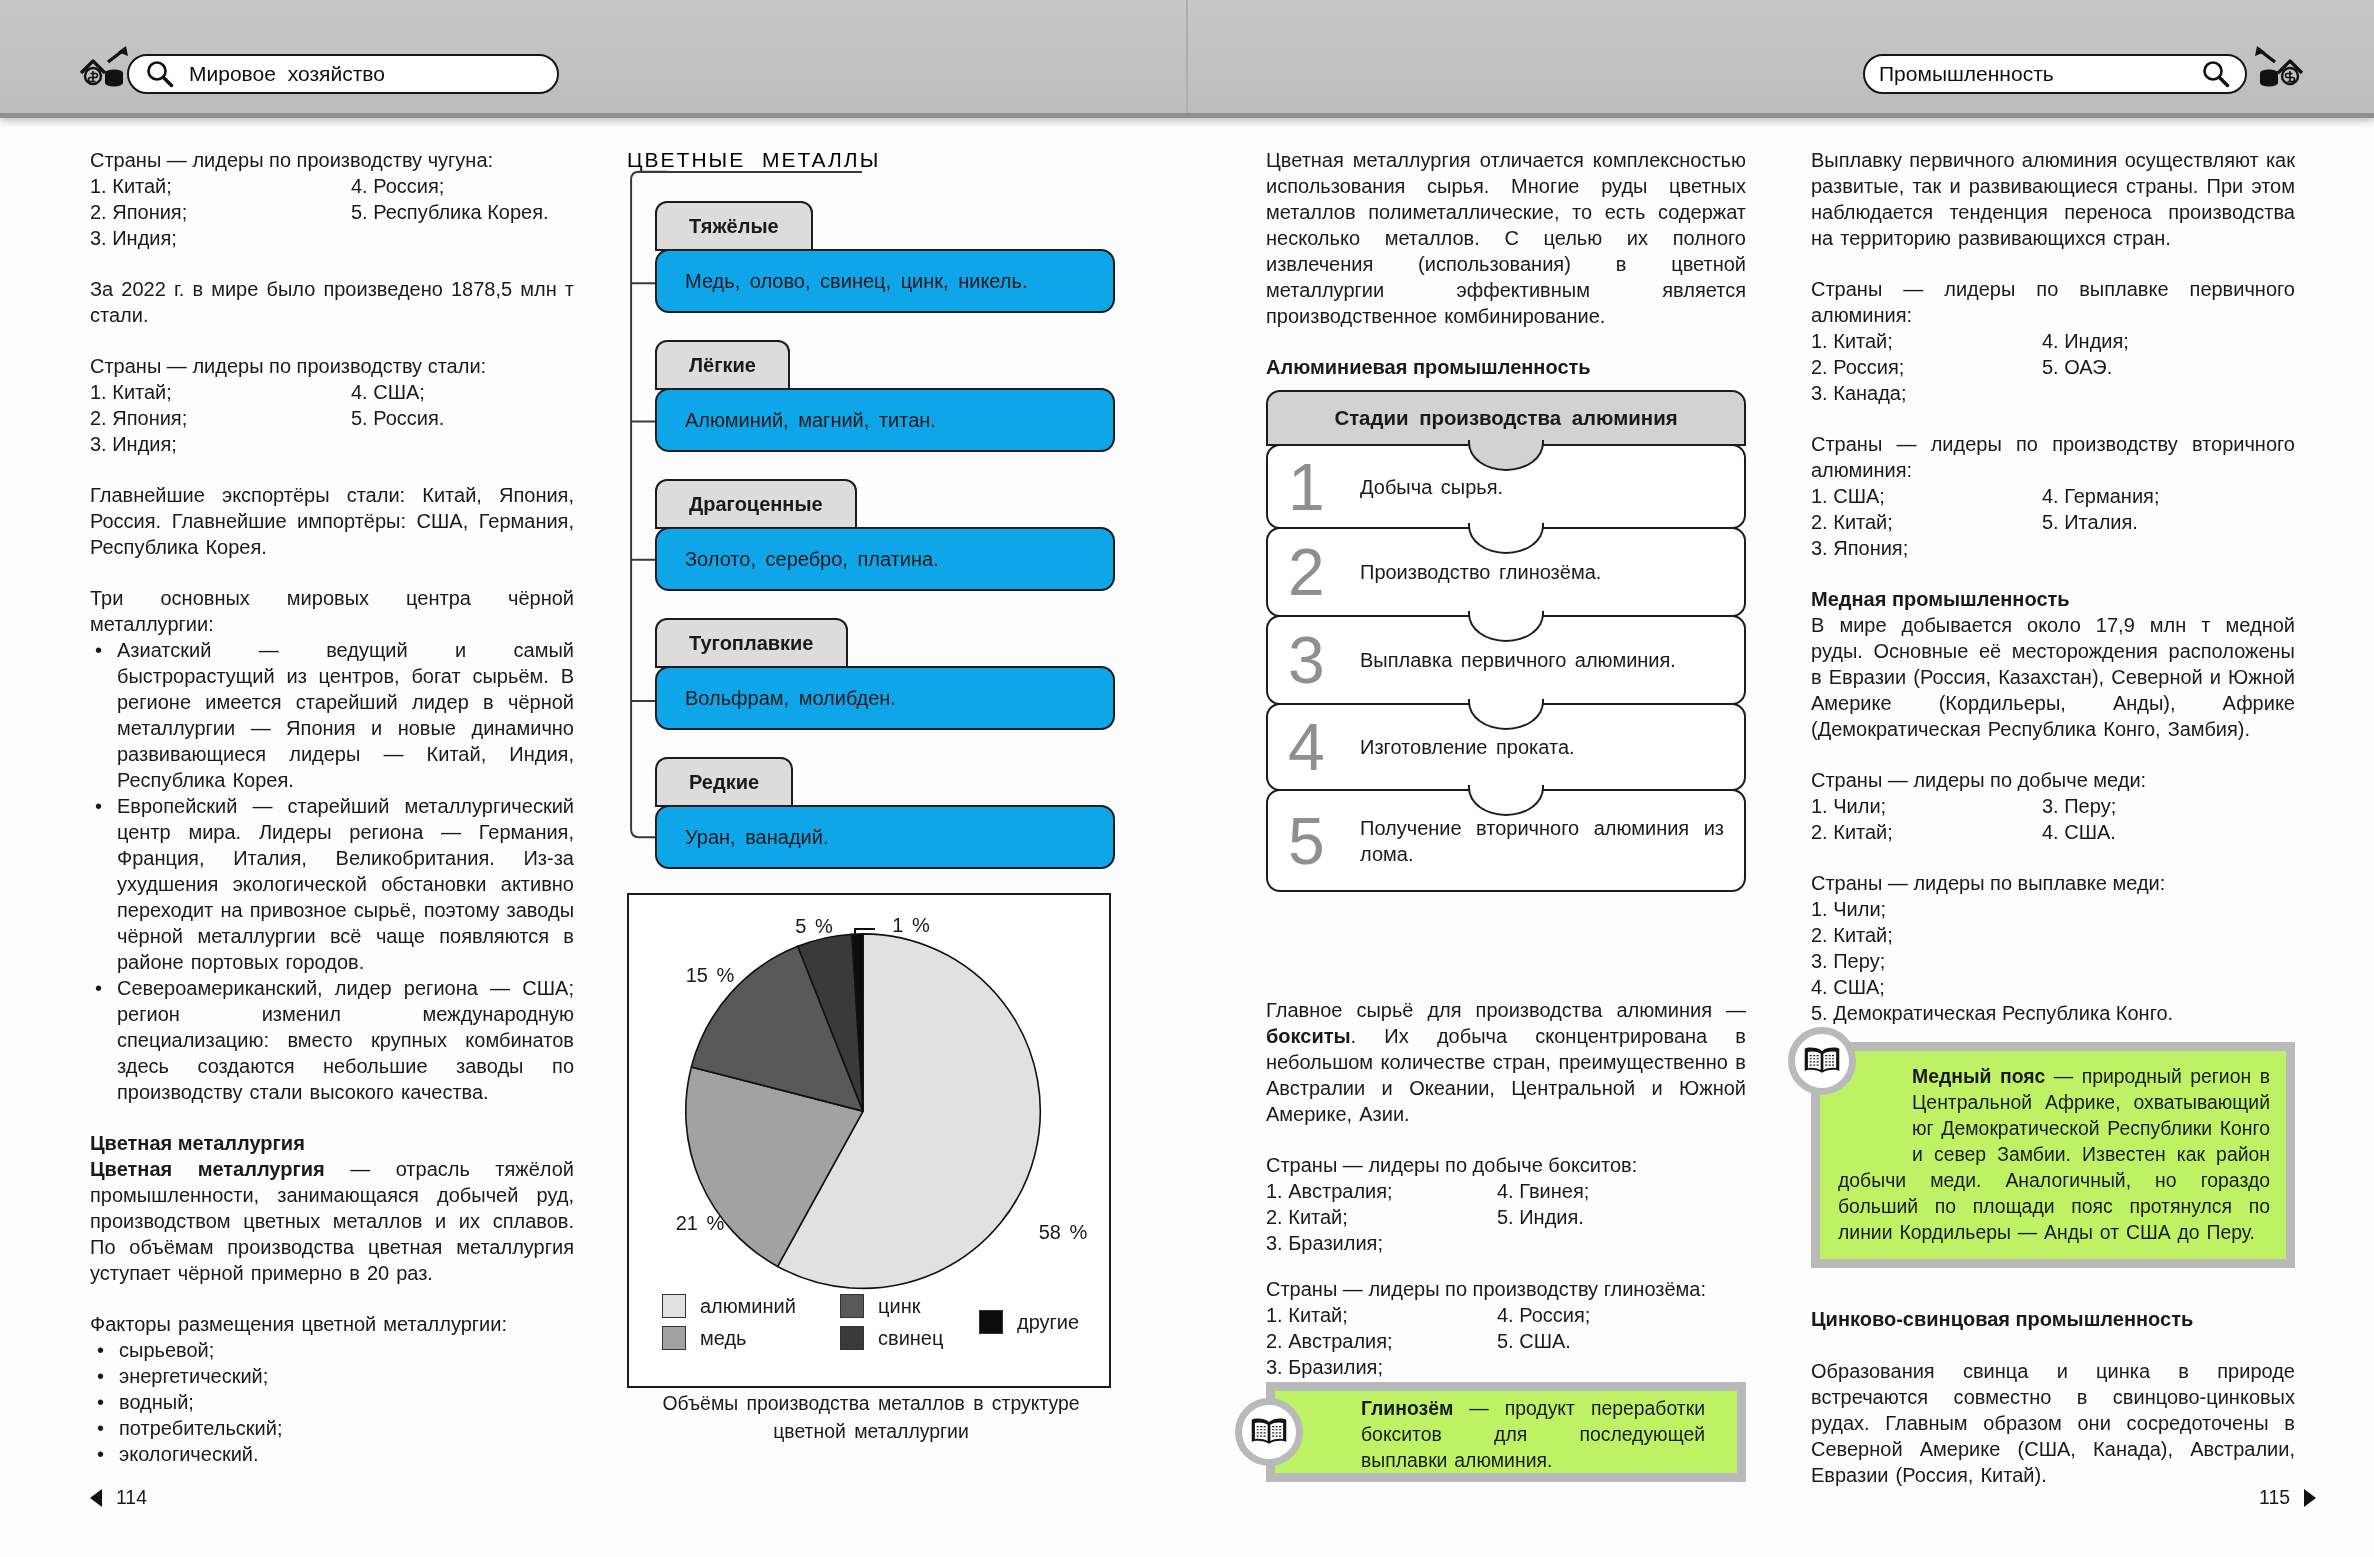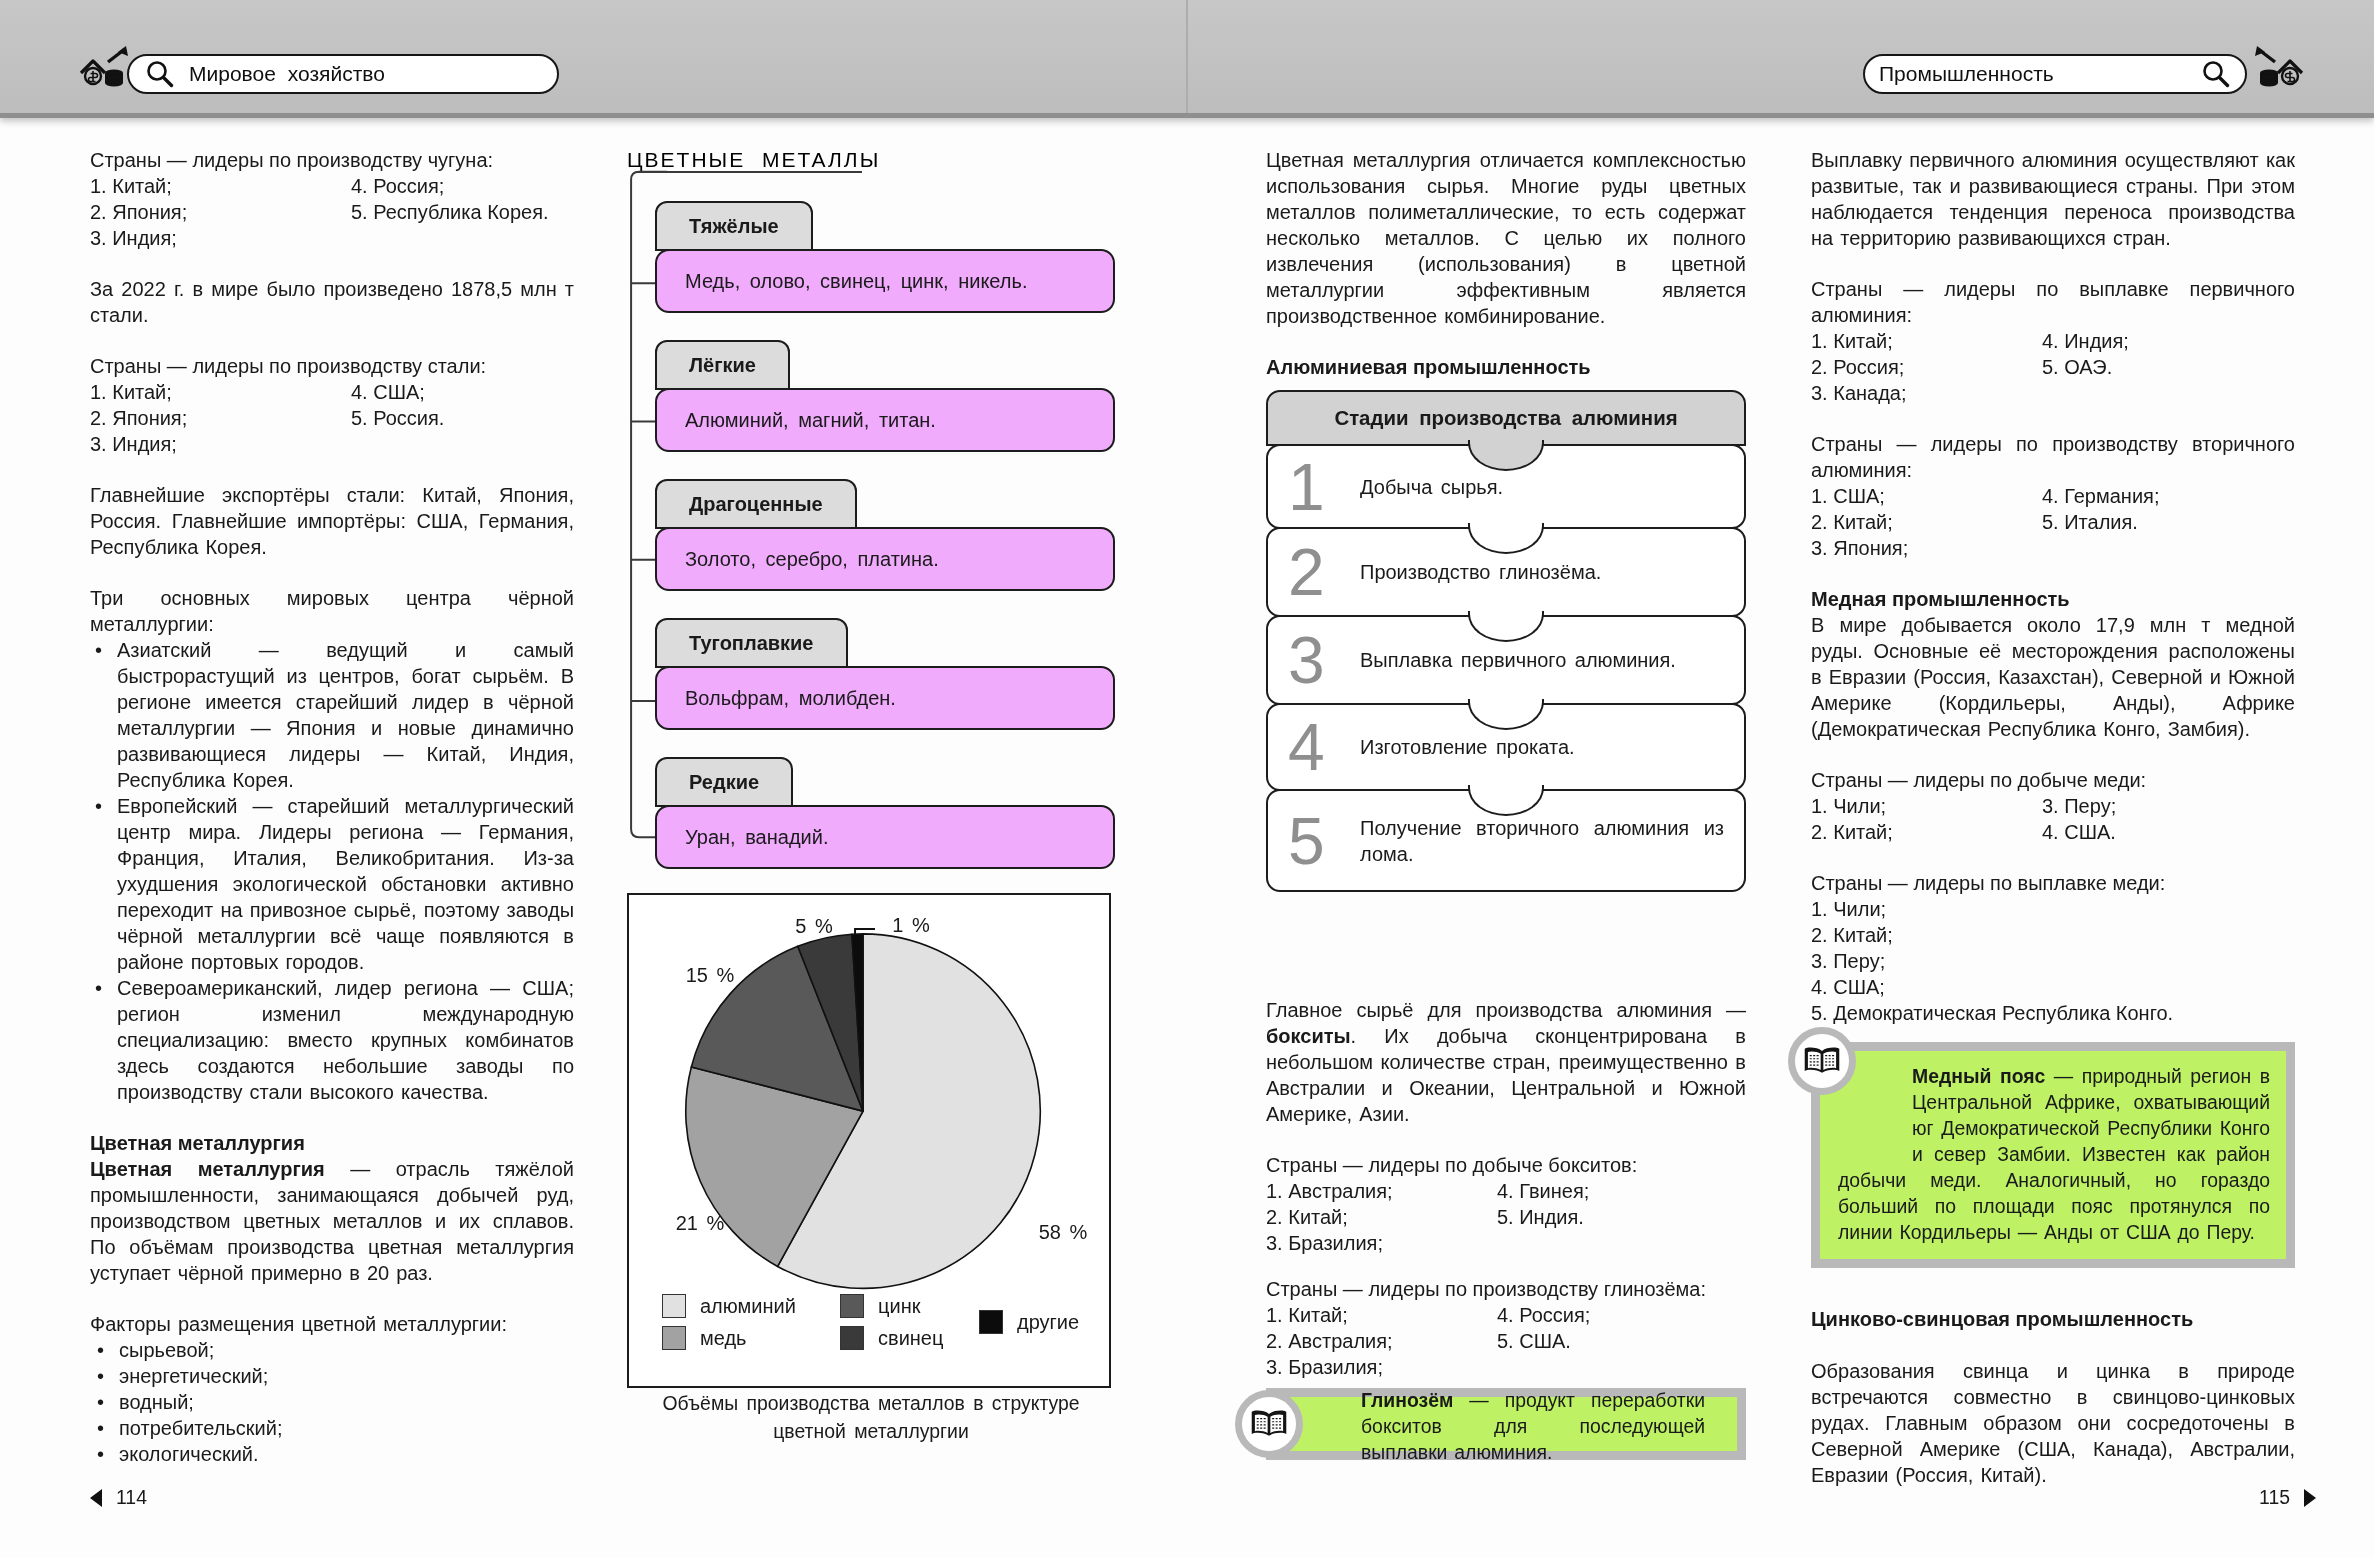--- a/index.html
+++ b/index.html
@@ -39,21 +39,21 @@
   .fbullet .dot{position:absolute;left:7px;top:0;}
   
   .cm-title{font-size:21px;letter-spacing:2px;word-spacing:9px;color:#000000;}
   .bracket{position:absolute;left:0;top:0;}
   .groups{position:absolute;left:28px;top:54px;width:460px;}
   .group{margin-bottom:27px;}
   .gtab{position:relative;z-index:2;display:inline-block;box-sizing:border-box;
         padding:0 32px;height:50px;line-height:47px;background:#dcdcdc;
         border:2px solid #1c1c1c;border-radius:12px 12px 0 0;font-weight:bold;font-size:20px;}
   .gbody{position:relative;z-index:1;margin-top:-2px;height:64px;box-sizing:border-box;
-         border:2px solid #1c1c1c;border-radius:14px;background:#f0abfc;display:flex;
+         border:2px solid #1c1c1c;border-radius:14px;background:#0ea5e9;display:flex;
          align-items:center;padding:0 18px 0 28px;word-spacing:4px;}
   
   .piebox{position:absolute;left:0;top:746px;width:484px;height:495px;
           border:2px solid #1c1c1c;box-sizing:border-box;background:#fff;}
   .pct{position:absolute;transform:translate(-50%,-50%);font-size:20px;white-space:nowrap;word-spacing:3px;}
   .legend-item{position:absolute;display:flex;align-items:center;font-size:20px;}
   .swatch{width:24px;height:24px;border:1px solid #333;margin-right:14px;flex:0 0 auto;box-sizing:border-box;}
   .pie-caption{position:absolute;left:8px;top:1242px;width:472px;text-align:center;
                font-size:19.4px;line-height:28px;word-spacing:3px;}
   
@@ -74,21 +74,21 @@
   .bump{position:absolute;left:50%;bottom:-27px;width:76px;height:31px;margin-left:-38px;
         background:#fff;border:2px solid #1c1c1c;border-top:none;box-sizing:border-box;
         border-radius:0 0 38px 38px / 0 0 28px 28px;z-index:5;}
   .bump.gray{background:#d2d2d2;}
   
   .defbox{position:relative;box-sizing:border-box;border:9px solid #b9b9b9;background:#bef264;
           font-size:19.4px;line-height:26px;text-align:justify;word-spacing:1.5px;}
   .defbox .circle{position:absolute;width:68px;height:68px;border-radius:50%;background:#fff;
           border:7px solid #b9b9b9;box-sizing:border-box;display:flex;align-items:center;
           justify-content:center;}
-  .def-glino{width:480px;height:72px;margin-top:8px;padding:13px 32px 10px 86px;display:flex;align-items:center;}
+  .def-glino{width:480px;height:100px;margin-top:2px;padding:13px 32px 10px 86px;display:flex;align-items:center;}
   .def-glino .circle{left:-40px;top:50%;margin-top:-34px;}
   .def-copper{width:484px;min-height:195px;margin-top:16px;padding:12px 16px 14px 18px;}
   .def-copper .circle{left:-32px;top:-24px;}
   .def-copper .spacer{float:left;width:64px;height:80px;margin-right:10px;}
   
   .pager{position:absolute;bottom:48px;display:flex;align-items:center;gap:14px;font-size:19.4px;}
   .pager-left{left:90px;}
   .pager-right{right:58px;}
   .tri{width:0;height:0;border-style:solid;}
   .tri-left{border-width:9px 12px 9px 0;border-color:transparent #111 transparent transparent;}

